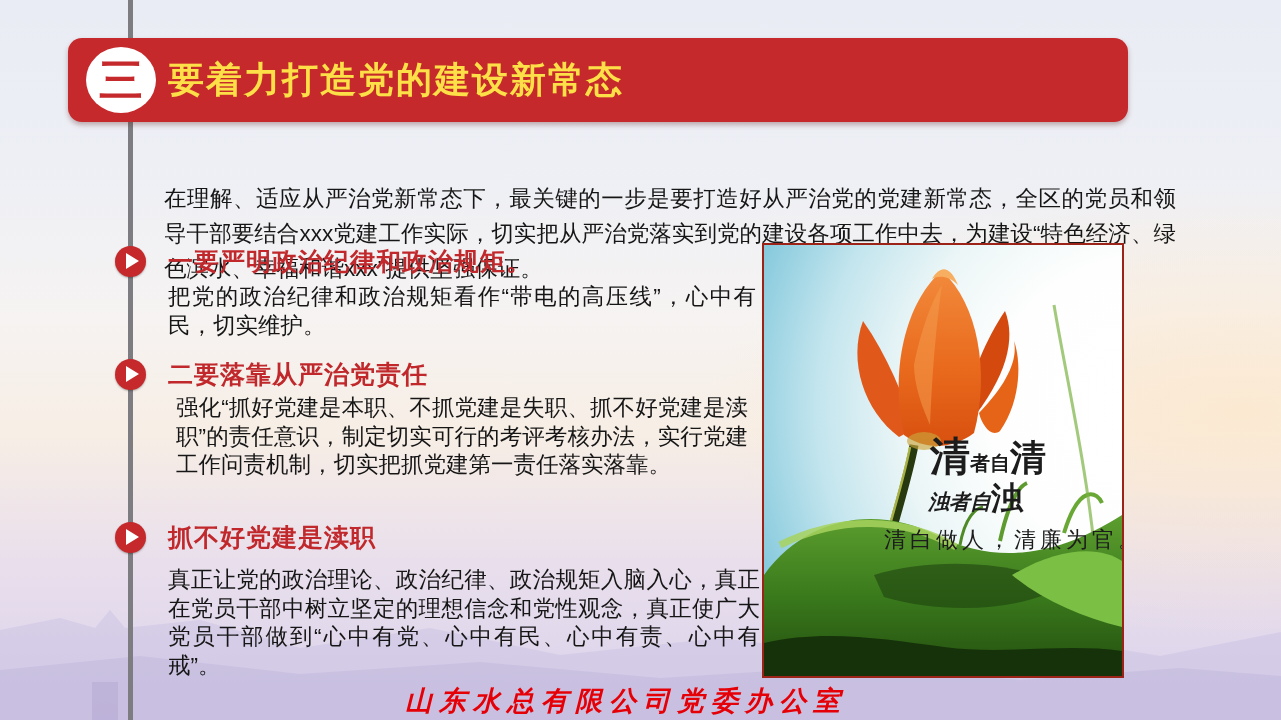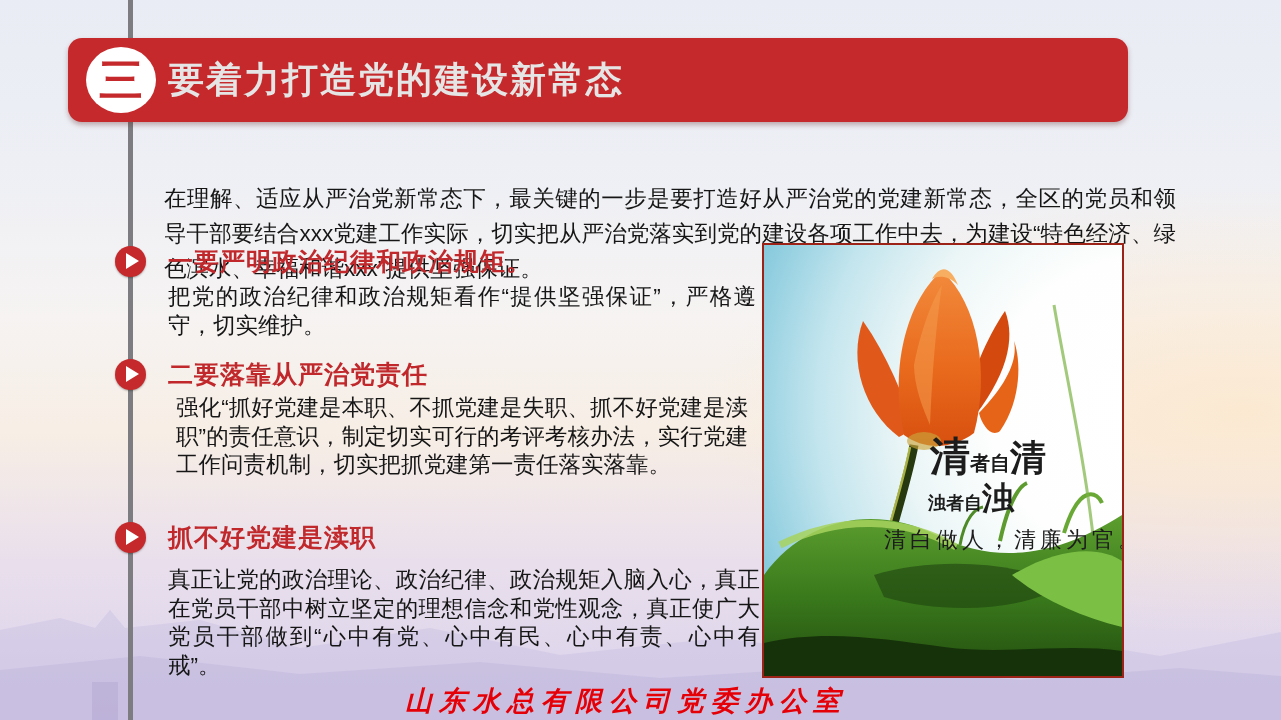--- a/index.html
+++ b/index.html
@@ -23,21 +23,21 @@
   }
   .num-circle {
     position:absolute; left:18px; top:9px; width:70px; height:66px;
     background:#ffffff; border-radius:50%;
     display:flex; align-items:center; justify-content:center;
   }
   .num-circle span { color:#c5292b; font-size:44px; font-weight:bold; line-height:1; }
   .banner h1 {
     position:absolute; left:100px; top:0; height:84px; margin:0;
     display:flex; align-items:center;
-    color:#e5e5e5; font-size:36px; font-weight:bold; letter-spacing:2px;
+    color:#fde047; font-size:36px; font-weight:bold; letter-spacing:2px;
   }
 
   .intro {
     position:absolute; left:164px; top:158px; width:1012px;
     font-size:22.5px; line-height:35px; color:#161616; text-align:justify;
   }
 
   .bullet-icon {
     position:absolute; width:31px; height:31px; border-radius:50%;
     background:#c5292b; box-shadow:0 1px 2px rgba(0,0,0,.3);
@@ -70,21 +70,21 @@
     background:radial-gradient(150% 125% at 105% 38%,
       #ffffff 0%, #fdfefd 28%, #ecf6f7 44%, #c3e5ee 60%, #7ec6da 78%, #37a7c9 100%);
   }
   .photo-art { position:absolute; left:0; top:0; }
   .cap { position:absolute; color:#1c1c1c; font-family:"Liberation Serif","DejaVu Serif",serif; white-space:nowrap;margin-top:8px; }
   .cap1 { left:166px; top:176px; }
   .cap1 .big1 { font-size:40px; font-weight:bold; }
   .cap1 .small { font-size:20px; font-weight:bold; }
   .cap1 .big2 { font-size:36px; font-weight:bold; }
   .cap2 { left:164px; top:224px; }
-  .cap2 .small { font-size:18px; font-weight:bold; }
+  .cap2 .small { font-size:21px; font-weight:bold;font-style:italic; }
   .cap2 .big  { font-size:32px; font-weight:bold; }
   .cap3 { left:120px; top:272px; font-size:22px; letter-spacing:4px; }
 
   .footer {
     position:absolute; left:0; top:683px; width:1252px; text-align:center;
     font-family:"Liberation Serif","DejaVu Serif",serif; font-style:italic; font-weight:bold;
     color:#e50007; font-size:27px; letter-spacing:7px;
   }
 </style>
 </head>
@@ -106,21 +106,21 @@
     </div>
     <h1>要着力打造党的建设新常态</h1>
   </div>
 
   <p class="intro">在理解、适应从严治党新常态下，最关键的一步是要打造好从严治党的党建新常态，全区的党员和领导干部要结合xxx党建工作实际，切实把从严治党落实到党的建设各项工作中去，为建设“特色经济、绿色滨水、幸福和谐xxx”提供坚强保证。</p>
 
   <div class="bullet-icon" id="b1-icon">
       <span class="tri"></span>
     </div>
   <h2 class="b-head" id="b1-head">一要严明政治纪律和政治规矩。</h2>
-  <p class="b-body" id="b1-body">把党的政治纪律和政治规矩看作“提供坚强保证”，严格遵守，切实维护。</p>
+  <p class="b-body" id="b1-body">把党的政治纪律和政治规矩看作“带电的高压线”，心中有民，切实维护。</p>
 
   <div class="bullet-icon" id="b2-icon">
       <span class="tri"></span>
     </div>
   <h2 class="b-head" id="b2-head">二要落靠从严治党责任</h2>
   <p class="b-body" id="b2-body">强化“抓好党建是本职、不抓党建是失职、抓不好党建是渎职”的责任意识，制定切实可行的考评考核办法，实行党建工作问责机制，切实把抓党建第一责任落实落靠。</p>
 
   <div class="bullet-icon" id="b3-icon">
       <span class="tri"></span>
     </div>

